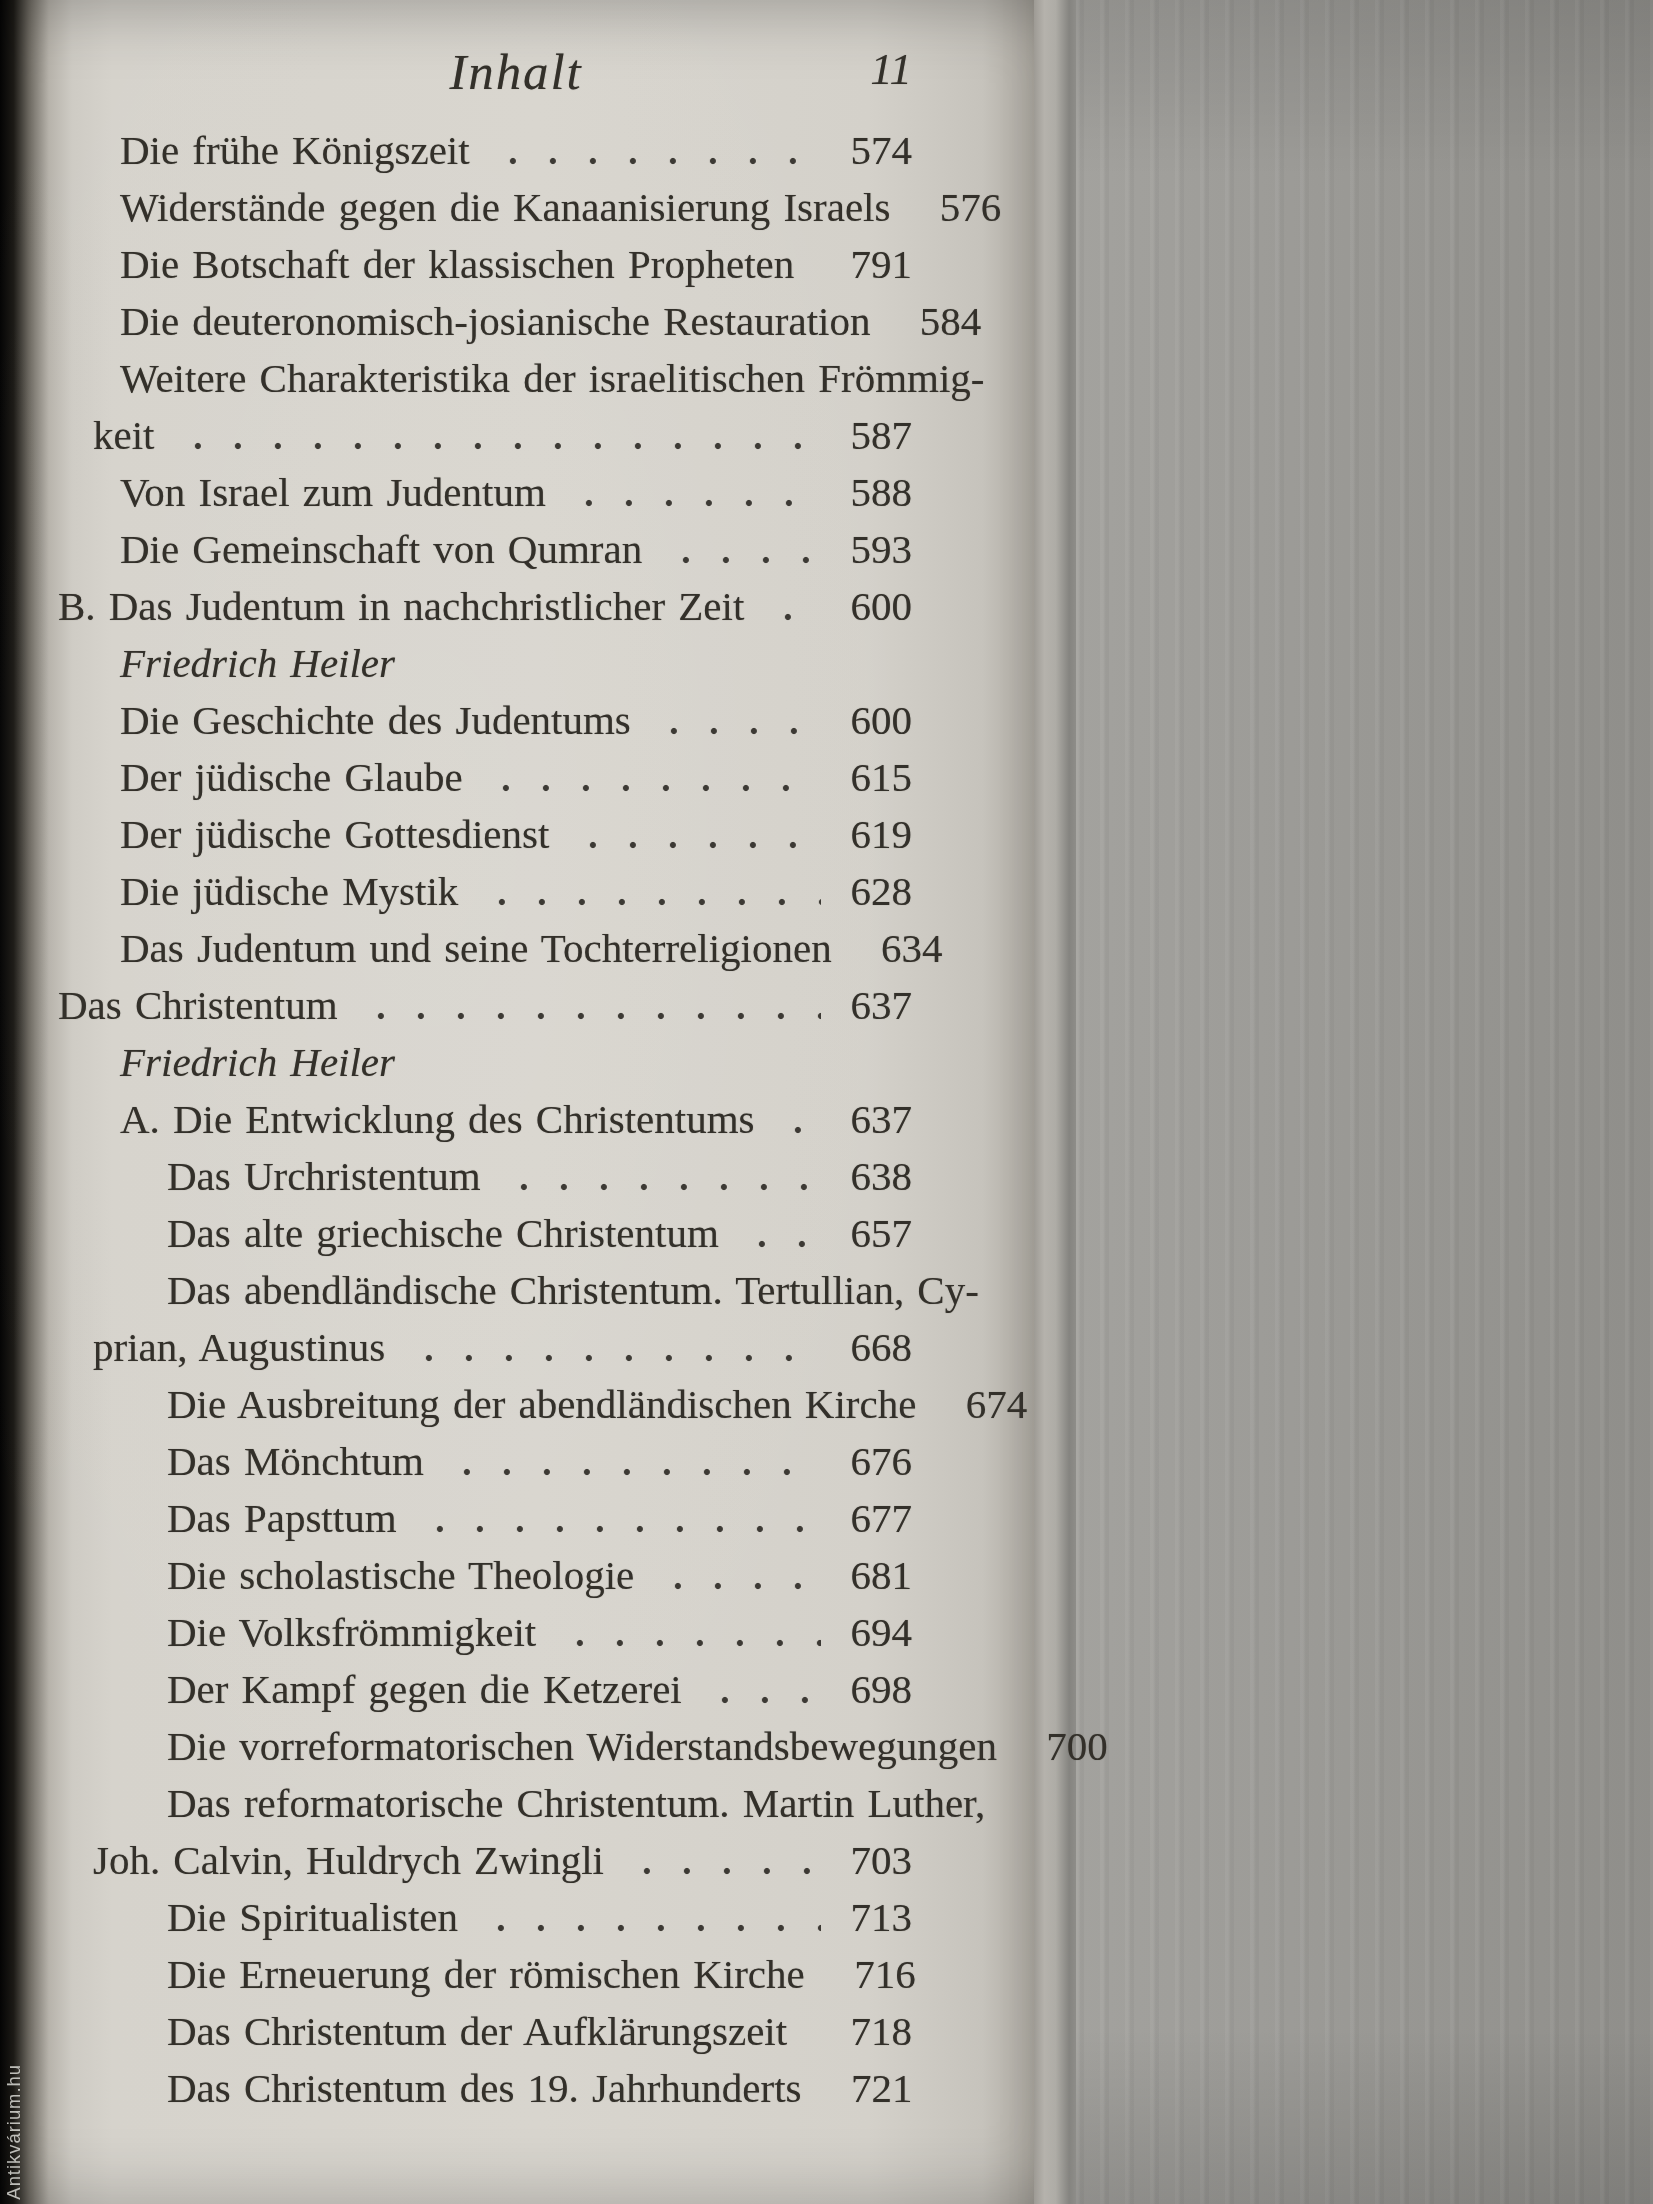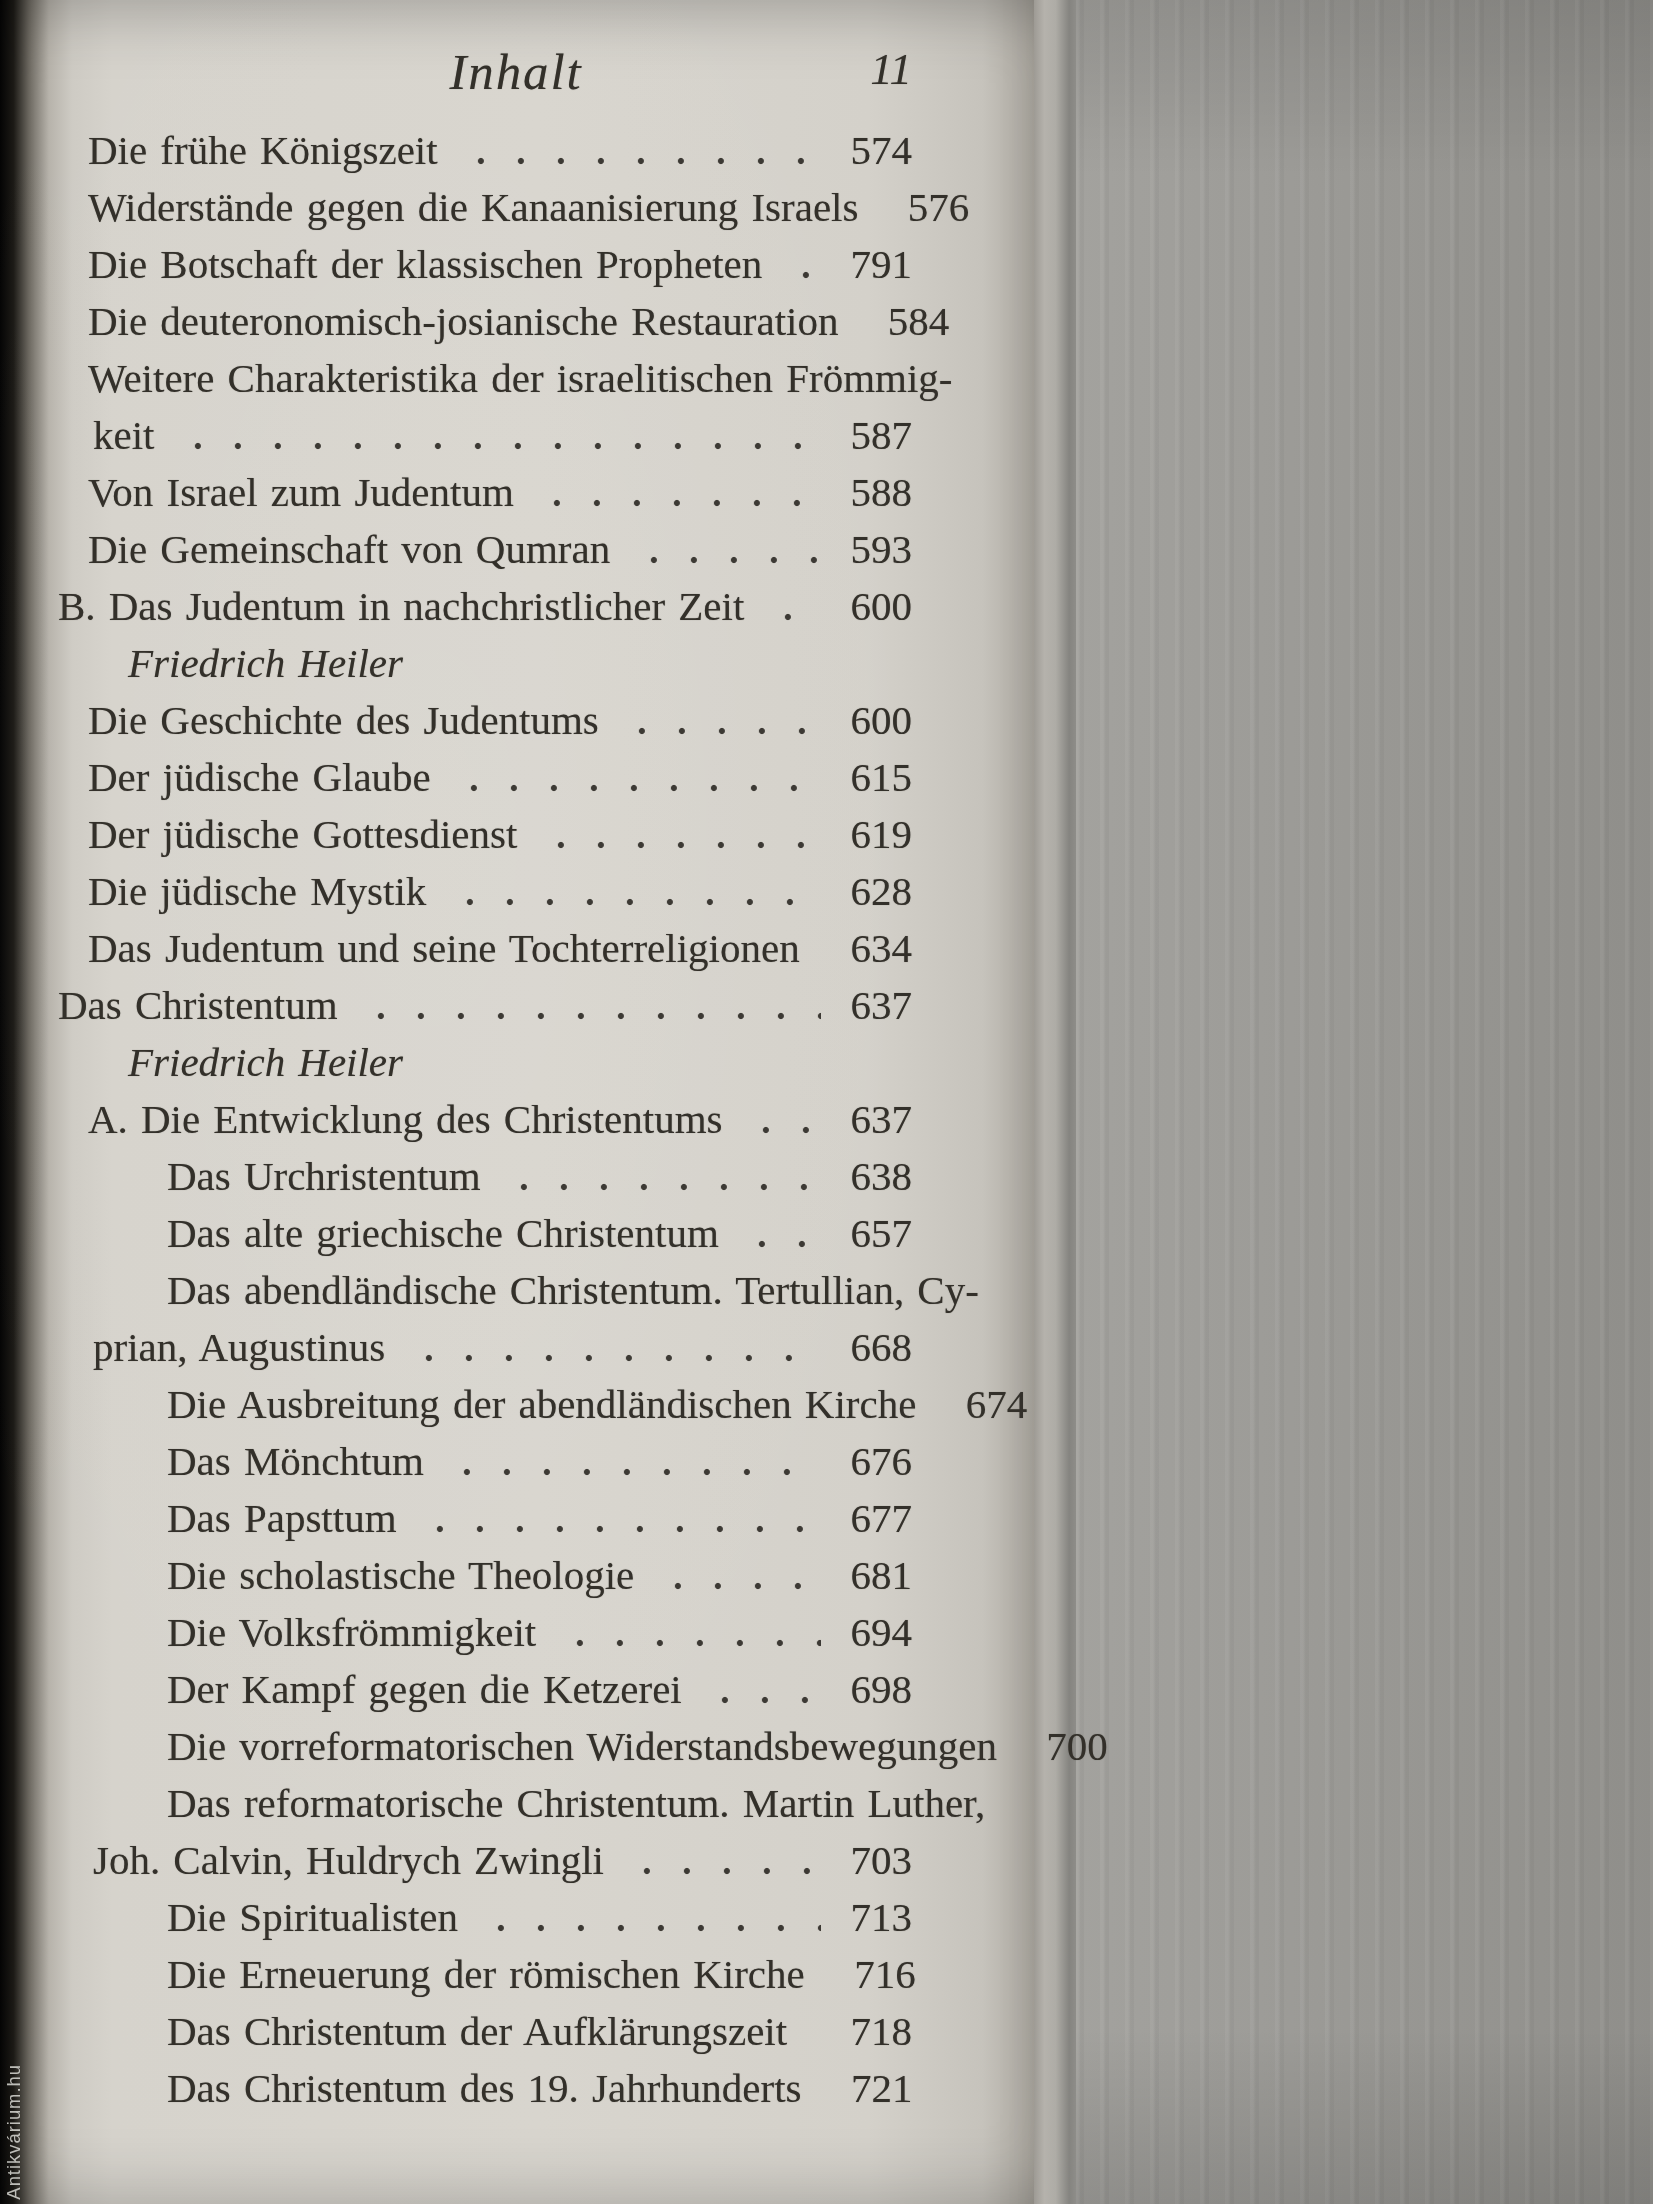--- a/index.html
+++ b/index.html
@@ -109,23 +109,23 @@
     width: 912px;
   }
   .row {
     display: flex;
     align-items: baseline;
     height: 57px;
     line-height: 57px;
     white-space: nowrap;
   }
   .row .title { flex: 0 0 auto; }
-  .row.it .title { font-style: italic; margin-left: 40px; }
+  .row.it .title { font-style: italic; }
   .row.i0 { padding-left: 58px; }
-  .row.i1 { padding-left: 88px; }
+  .row.i1 { padding-left: 120px; }
   .row.i2 { padding-left: 167px; }
   .row.i3 { padding-left: 93px; }
 
   .dots {
     flex: 1 1 auto;
     align-self: stretch;
     margin: 0 15.5px 0 19.4px;
   }
   .dots.on {
     background-image: radial-gradient(circle, rgba(47,44,39,0.92) 2.5px, rgba(47,44,39,0) 3.5px);

